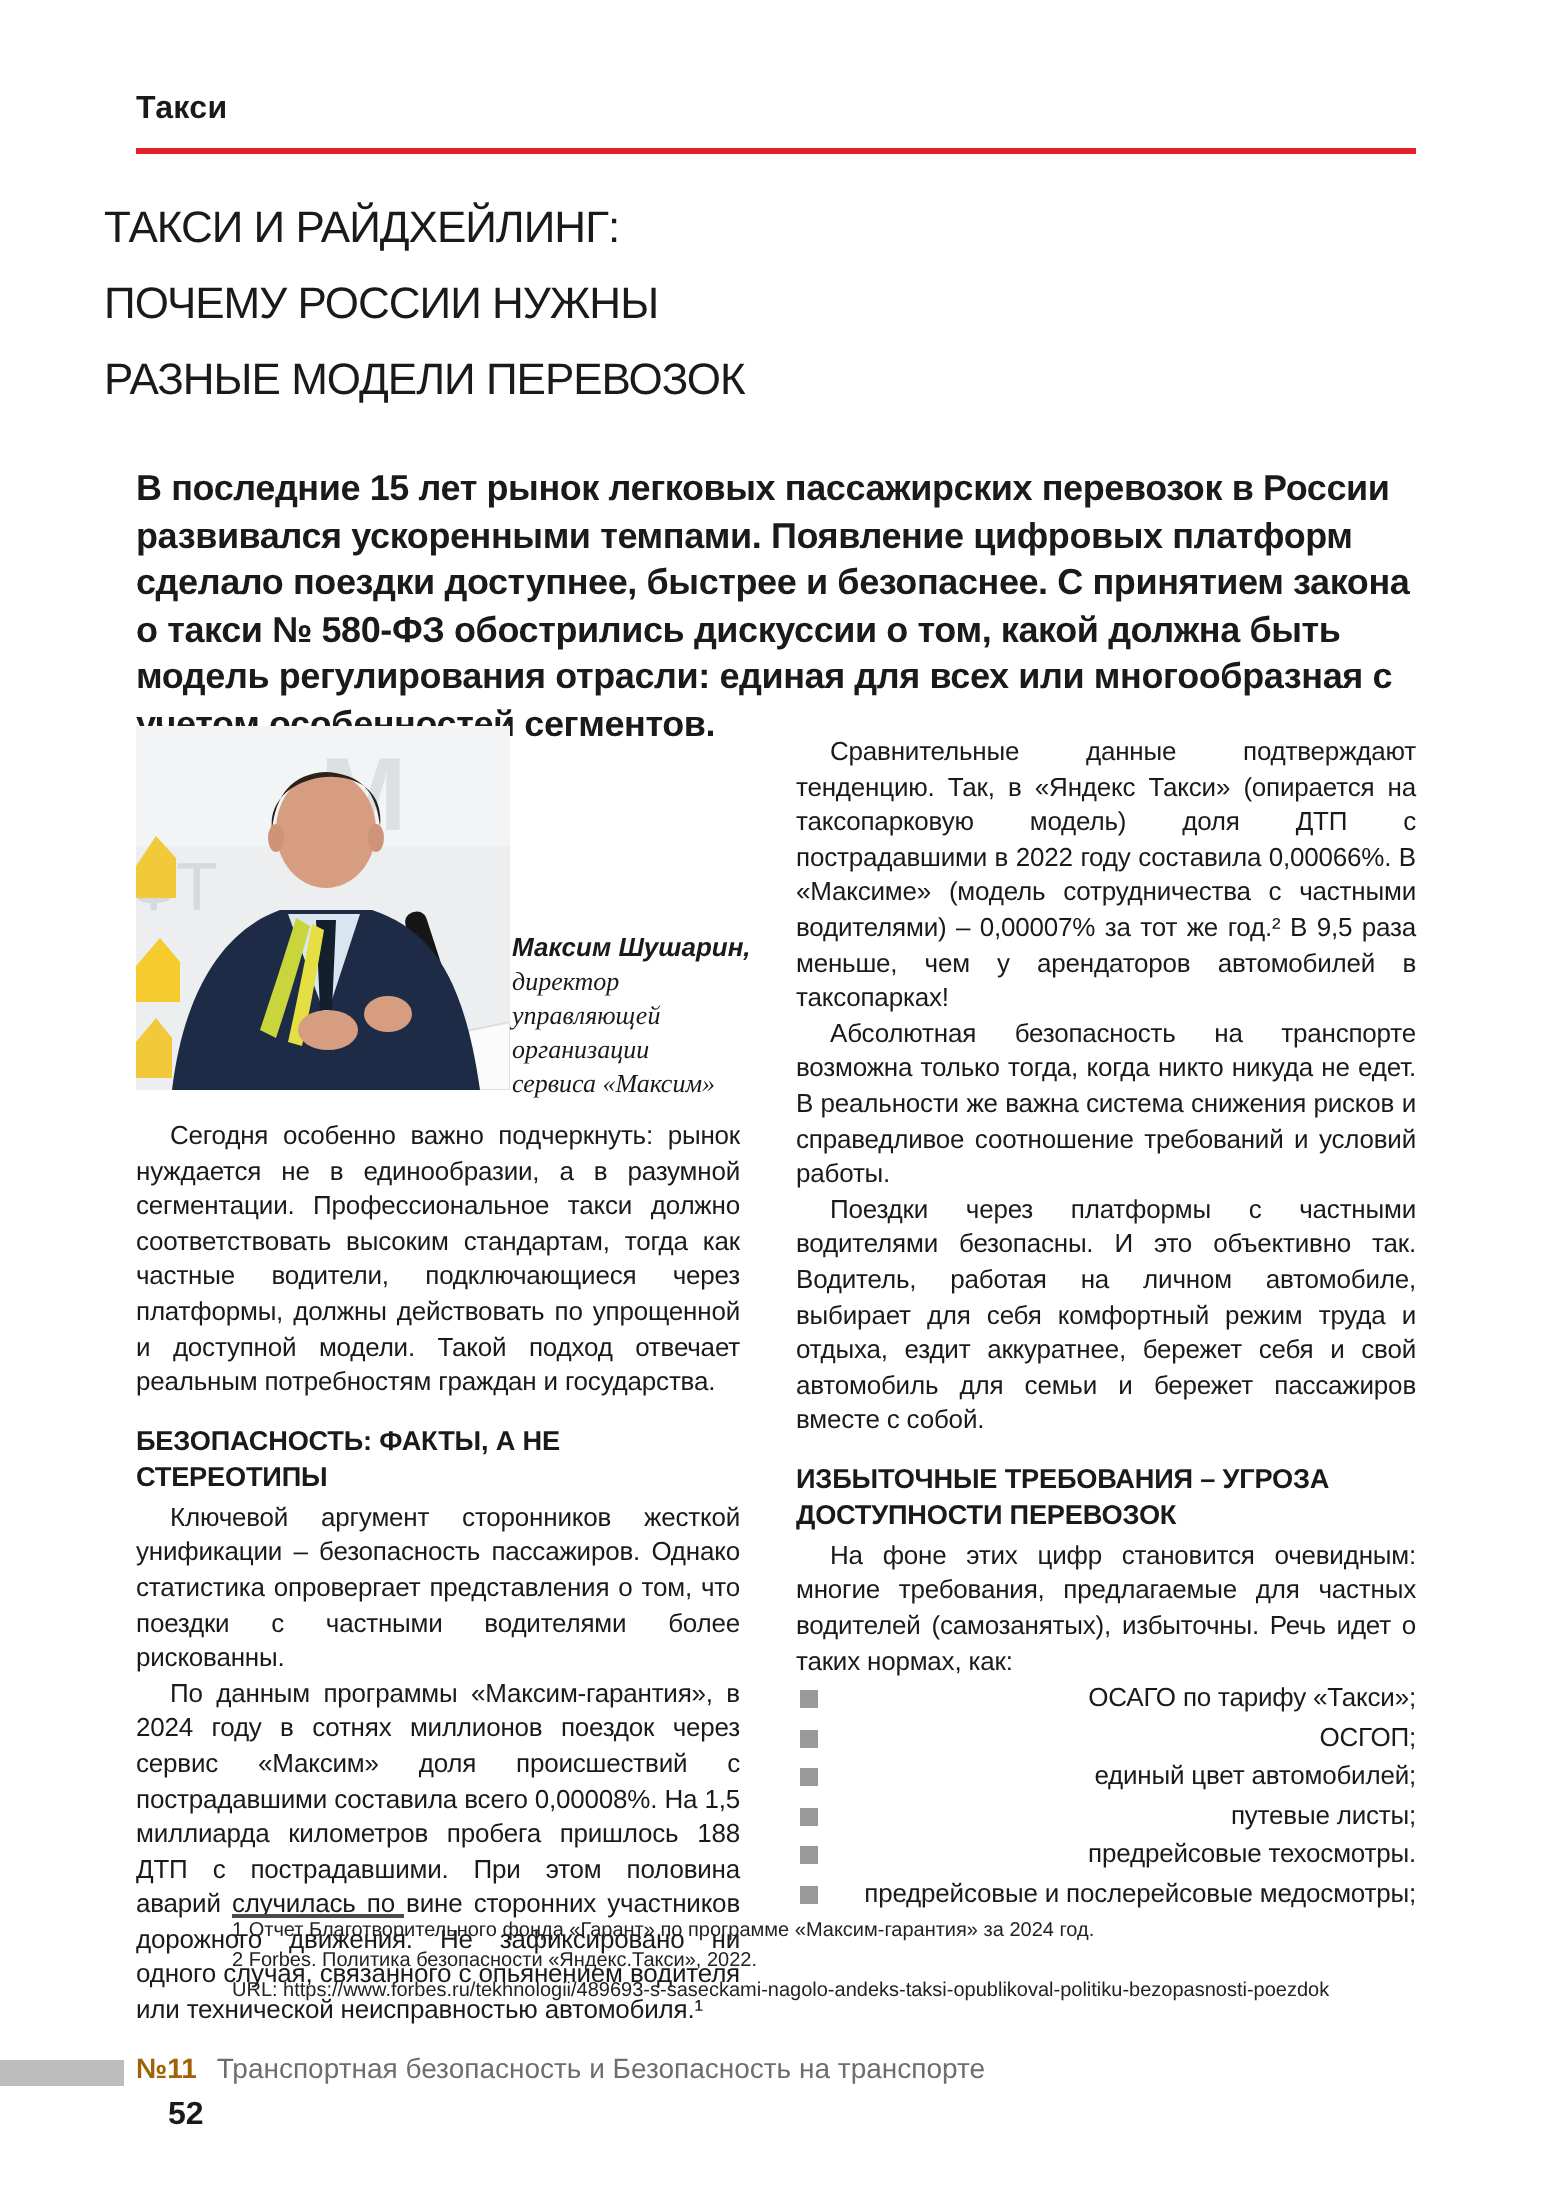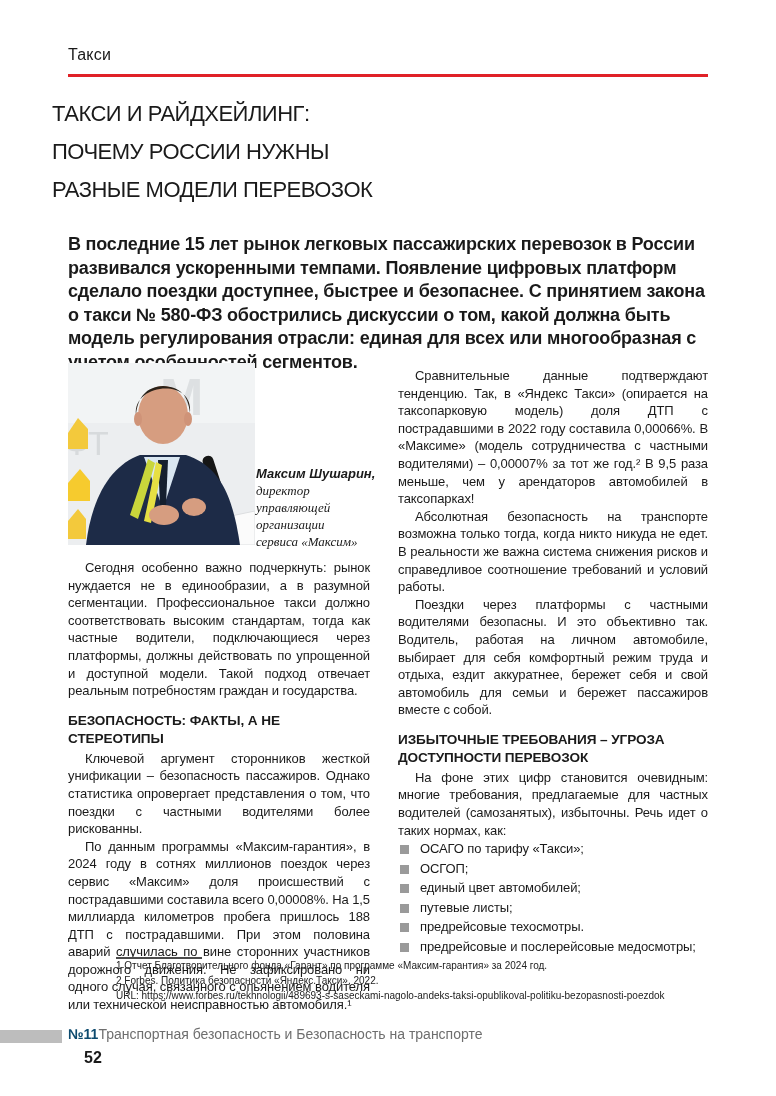--- a/index.html
+++ b/index.html
@@ -1,21 +1,21 @@
 <!DOCTYPE html>
 <html lang="ru"><head>
 <meta charset="utf-8">
 <style>
   html,body{margin:0;padding:0;background:#e9e9e9;}
   #page{
     position:relative;width:776px;height:1096px;background:#ffffff;
     font-family:"Liberation Sans", sans-serif;color:#1a1a1a;overflow:hidden;
     margin:0 auto;
   }
-  .kicker{position:absolute;left:68px;top:46px;font-size:16px;letter-spacing:0.2px;}
+  .kicker{position:absolute;left:68px;top:46px;font-size:16px;letter-spacing:0.2px;font-weight:bold;}
   .rule-red{position:absolute;left:68px;top:74px;width:640px;height:3px;background:var(--accent,#e02127);}
   .article-title{
     position:absolute;left:52px;top:95px;width:645px;
     font-size:22px;line-height:38px;font-weight:normal;letter-spacing:-0.5px;
     white-space:pre-line;
   }
   .lead{
     position:absolute;left:68px;top:233px;width:642px;
     font-size:18px;line-height:23.6px;font-weight:600;letter-spacing:-0.2px;
   }
@@ -23,31 +23,31 @@
   .col-left{left:68px;top:363px;width:302px;}
   .col-right{left:398px;top:367px;width:310px;}
   .photo-row{position:relative;height:196px;}
   .photo{position:absolute;left:0;top:0;width:187px;height:182px;display:block;}
   .caption{position:absolute;left:188px;top:102px;width:104px;font-style:italic;font-size:13px;line-height:17px;}
   .caption-name{font-weight:bold;white-space:nowrap;}
   .caption-role{white-space:pre-line;font-family:Liberation Serif, serif;}
   .body p{margin:0;text-align:justify;text-indent:17px;letter-spacing:-0.1px;}
   .sec-heading{margin:12px 0 2px 0;font-size:13.6px;line-height:18px;font-weight:bold;letter-spacing:-0.1px;}
   ul.bullets{list-style:none;margin:0;padding:0;}
-  ul.bullets li{position:relative;padding-left:22px;letter-spacing:-0.1px;line-height:19.5px;}
+  ul.bullets li{position:relative;padding-left:22px;letter-spacing:-0.1px;line-height:19.5px;text-align:right;}
   ul.bullets li::before{
     content:"";position:absolute;left:2px;top:6px;width:9px;height:9px;
     background:var(--bullet-gray,#9a9a9a);
   }
   .footnotes{position:absolute;left:68px;top:957px;width:640px;font-size:10px;line-height:14.8px;color:#222;margin-left:48px;}
   .fn-rule{width:86px;height:2px;background:#4a4a4a;margin-bottom:6px;}
   .footnotes div{margin:0;}
   .footer-bar{position:absolute;left:0;top:1030px;width:62px;height:13px;background:var(--bar-gray,#bdbdbd);}
   .footer-line{position:absolute;left:68px;top:1026px;font-size:14px;white-space:nowrap;}
-  .issue{font-weight:bold;color:#0c4a6e;}
+  .issue{font-weight:bold;color:#a16207;margin-right:10px;}
   .journal{color:#6e6e6e;}
   .page-num{position:absolute;left:84px;top:1049px;font-size:16px;font-weight:bold;}
 </style>
 </head>
 <body>
 
 <div id="page" style="--accent: #e02127; --bullet-gray: #9a9a9a; --bar-gray: #bdbdbd;">
 
   <div class="kicker">Такси</div>
   <div class="rule-red"></div>

